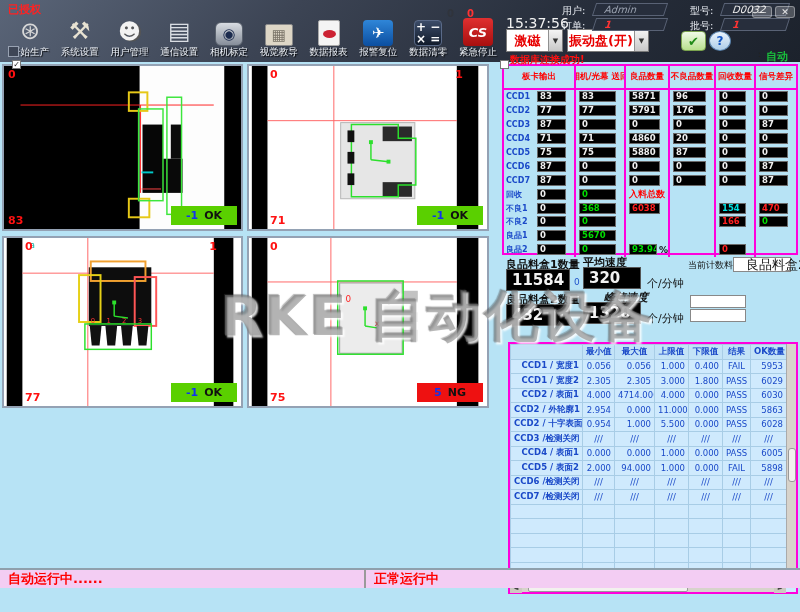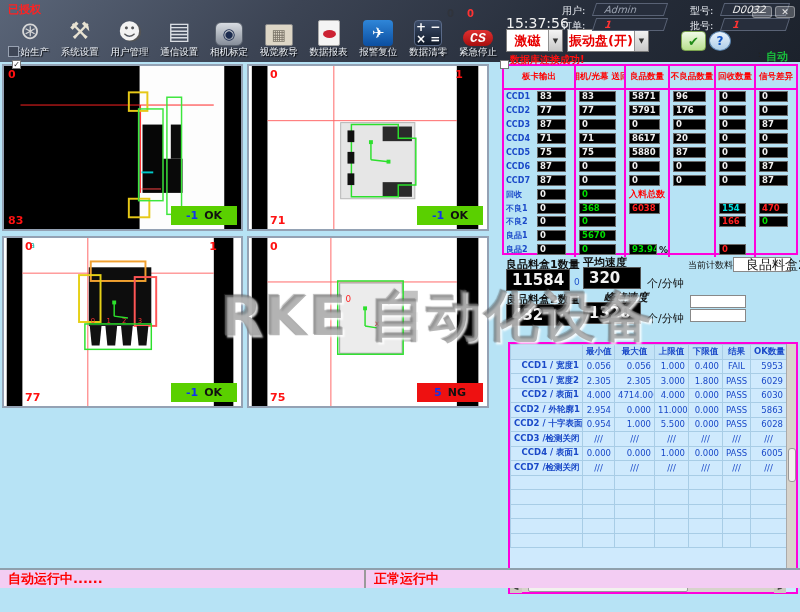--- a/index.html
+++ b/index.html
@@ -17,21 +17,21 @@
   .film-reel-icon { font-size:24px; color:#d8d8d8; }
   .tools-icon { font-size:24px; color:#e8e2d2; }
   .users-icon { font-size:22px; color:#f2f2f2; text-shadow:2px 1px 0 #555; }
   .server-icon { font-size:24px; color:#d9dde3; }
   .camera-icon { background:linear-gradient(#d8dce2,#868e9a); border:1px solid #5a626e; border-radius:6px; width:28px; height:24px; font-size:15px; color:#1b2b4e; }
   .vision-teach-icon { background:#ddd6c6; border:1px solid #8a8a8a; border-radius:2px; width:28px; height:22px; font-size:15px; color:#7a7468; }
   .report-icon { background:#f4f4f4; border:1px solid #aaa; border-radius:2px; width:22px; height:26px; position:relative; }
   .report-icon::after { content:""; position:absolute; left:4px; top:9px; width:13px; height:8px; background:#cc2233; border-radius:50%; }
   .alarm-reset-icon { background:linear-gradient(#2f86d8,#0b4ea0); border-radius:4px; width:30px; height:26px; font-size:15px; color:#fff; }
   .calculator-icon { background:linear-gradient(#3c4c68,#111b2b); border:1px solid #5a6a88; border-radius:4px; width:28px; height:26px; font-size:12px; font-weight:bold; color:#fff; white-space:pre; line-height:12px; }
-  .emergency-stop-icon { background:linear-gradient(#e03030,#a80f0f); border-radius:11px; width:30px; height:16px; font-size:13px; font-weight:bold; font-style:italic; color:#fff;font-family:Liberation Mono, monospace; }
+  .emergency-stop-icon { background:linear-gradient(#e03030,#a80f0f); border-radius:4px; width:30px; height:28px; font-size:13px; font-weight:bold; font-style:italic; color:#fff; }
   .mini-win-icon { position:absolute; left:8px; top:46px; width:11px; height:11px; background:#3e4656; border:1px solid #98a2b2; }
   .hdr-time { position:absolute; left:506px; top:15px; color:#f2f2f2; font-size:14px; }
   .hdr-zero1 { position:absolute; left:447px; top:8px; color:#30343c; font-size:10px; font-weight:bold; }
   .hdr-zero2 { position:absolute; left:467px; top:8px; color:#ff3333; font-size:10px; font-weight:bold; }
   .combo { position:absolute; height:23px; background:#fff; border:1px solid #7a7a7a; display:flex; cursor:pointer; }
   .combo .ctext { flex:1; color:#e80000; font-weight:bold; font-size:13px; display:flex; align-items:center; justify-content:center; white-space:nowrap;border-radius:8px; }
   .combo .carrow { width:14px; background:linear-gradient(#f4f4f4,#c8c8c8); border-left:1px solid #909090; font-size:7px; color:#333; display:flex; align-items:center; justify-content:center; }
   .combo1 { left:506px; top:29px; width:57px; }
   .combo2 { left:567px; top:29px; width:82px; }
   .db-msg { position:absolute; left:510px; top:53px; color:#ff1111; font-size:10px; font-weight:bold; }
@@ -390,21 +390,21 @@
       <span class="vbox w">87</span>
     </div>
     <div class="g-label">CCD4</div>
     <div class="g-cell sep">
       <span class="vbox w">71</span>
     </div>
     <div class="g-cell sep">
       <span class="vbox w">71</span>
     </div>
     <div class="g-cell sep">
-      <span class="vbox w">8617</span>
+      <span class="vbox w">4860</span>
     </div>
     <div class="g-cell sep">
       <span class="vbox w">20</span>
     </div>
     <div class="g-cell sep">
       <span class="vbox w">0</span>
     </div>
     <div class="g-cell">
       <span class="vbox w">0</span>
     </div>
@@ -629,20 +629,38 @@
         <tr>
           <td class="lbl">CCD4 / 表面1</td>
           <td class="num">0.000</td>
           <td class="num">0.000</td>
           <td class="num">1.000</td>
           <td class="num">0.000</td>
           <td class="ctr">PASS</td>
           <td class="num">6005</td>
         </tr>
         <tr>
+          <td class="lbl">CCD5 / 表面2</td>
+          <td class="num">2.000</td>
+          <td class="num">94.000</td>
+          <td class="num">1.000</td>
+          <td class="num">0.000</td>
+          <td class="ctr">FAIL</td>
+          <td class="num">5898</td>
+        </tr>
+        <tr>
+          <td class="lbl">CCD6 /检测关闭</td>
+          <td class="ctr">///</td>
+          <td class="ctr">///</td>
+          <td class="ctr">///</td>
+          <td class="ctr">///</td>
+          <td class="ctr">///</td>
+          <td class="ctr">///</td>
+        </tr>
+        <tr>
           <td class="lbl">CCD7 /检测关闭</td>
           <td class="ctr">///</td>
           <td class="ctr">///</td>
           <td class="ctr">///</td>
           <td class="ctr">///</td>
           <td class="ctr">///</td>
           <td class="ctr">///</td>
         </tr>
         <tr>
           <td></td>

